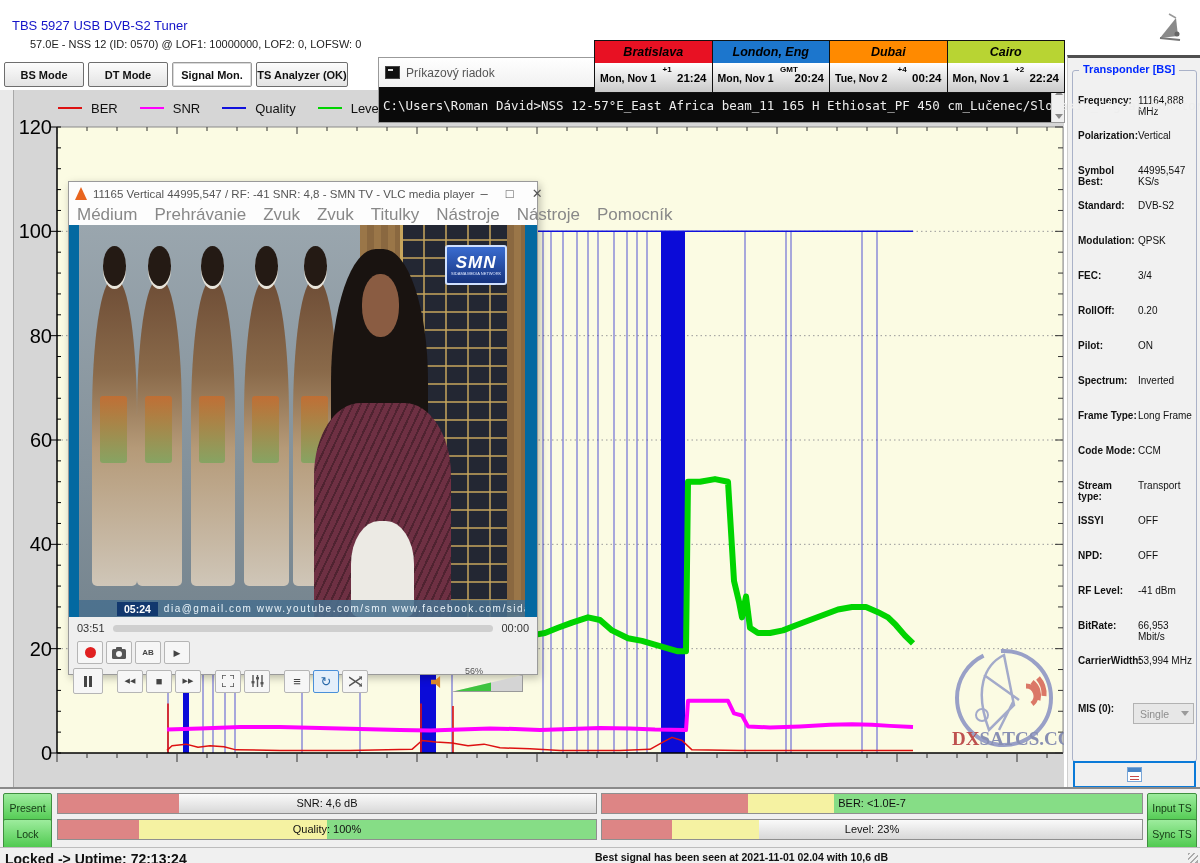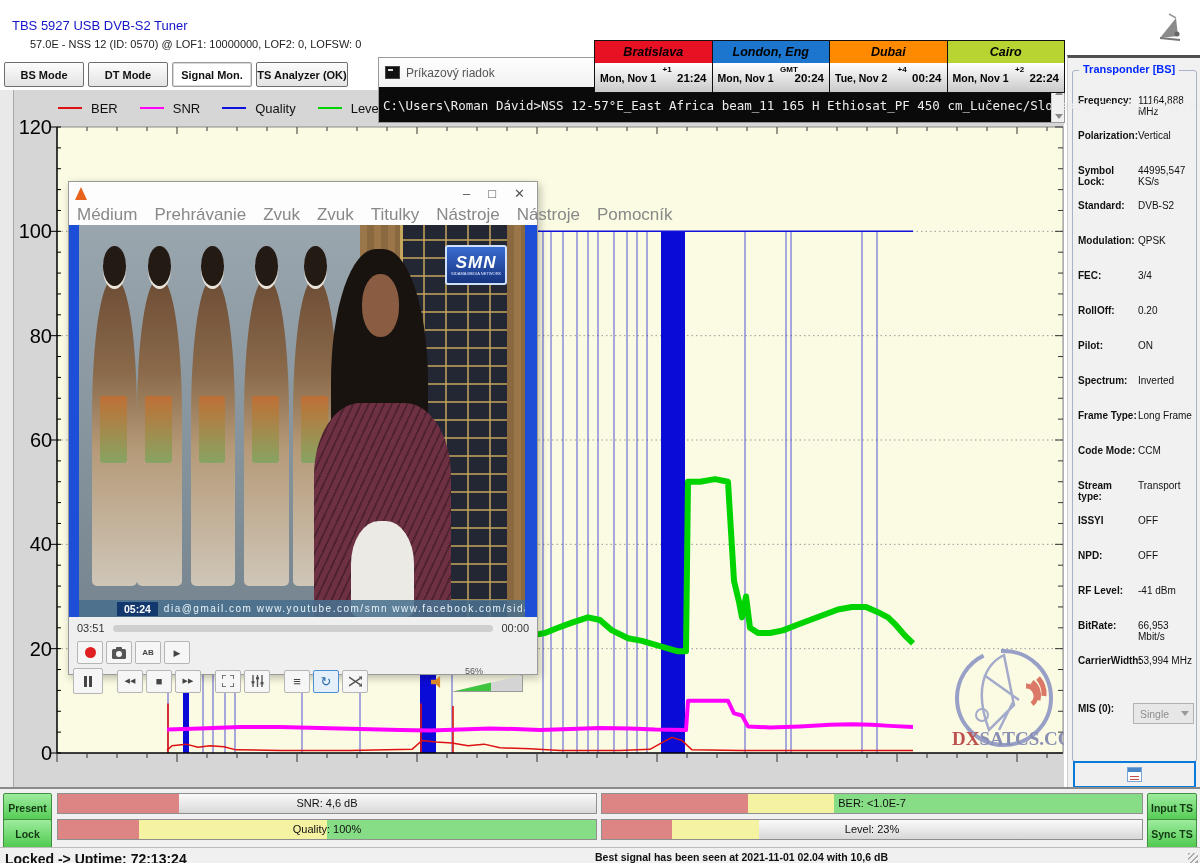--- a/index.html
+++ b/index.html
@@ -66,21 +66,21 @@
     border:1px solid #9a9a9a; box-shadow:2px 3px 8px rgba(0,0,0,.25); z-index:20; }
   #vlc-titlebar { position:absolute; left:0; top:0; right:0; height:23px; background:#fdfdfd;
     display:flex; align-items:center; padding-left:6px; gap:6px; }
   #vlc-cone { width:0; height:0; border-left:6px solid transparent; border-right:6px solid transparent;
     border-bottom:13px solid #e8641e; }
   #vlc-title { font-size:11.5px; color:#555; white-space:nowrap; }
   #vlc-winbtns { margin-left:auto; display:flex; gap:18px; padding-right:12px; font-size:13px; color:#555; }
   #vlc-menubar { position:absolute; left:0; top:23px; right:0; height:20px; background:#fdfdfd;
     display:flex; align-items:center; gap:17px; padding-left:8px; }
   .vlc-menu-item { font-size:17px; color:#888; }
-  #vlc-video { position:absolute; left:0; top:43px; right:0; height:392px; background:#1d4ed8; overflow:hidden; }
+  #vlc-video { position:absolute; left:0; top:43px; right:0; height:392px; background:#0369a1; overflow:hidden; }
   #scene { position:absolute; left:10px; right:12px; top:0; bottom:0; overflow:hidden; }
   #backdrop-left { position:absolute; left:0; top:0; width:63%; height:100%;
     background:linear-gradient(#9aa6ae,#76858f); }
   #backdrop-wood { position:absolute; left:63%; top:0; width:37%; height:100%;
     background:repeating-linear-gradient(90deg,#9a7648 0 7px,#8a6840 7px 14px); }
   #door { position:absolute; left:72%; top:0; width:24%; height:100%; background:#232733;
     border-left:3px solid #c6a55c;
     background-image:repeating-linear-gradient(0deg,transparent 0 16px,rgba(198,165,92,.75) 16px 18px),
       repeating-linear-gradient(90deg,transparent 0 20px,rgba(198,165,92,.75) 20px 22px); }
   .figure { position:absolute; top:14%; height:78%; width:10%;
@@ -152,21 +152,21 @@
     border:2px solid #0a7ad8; display:flex; align-items:center; justify-content:center; }
   #tp-btn-icon { width:15px; height:15px; background:#fff; border:1px solid #7aa7d8; position:relative; }
   #tp-btn-icon:before { content:""; position:absolute; left:0; top:0; right:0; height:4px; background:#4a86c8; }
   #tp-btn-icon:after { content:""; position:absolute; left:2px; top:6px; right:2px; height:6px;
     background:repeating-linear-gradient(0deg,#c84a4a 0 1px,transparent 1px 3px); }
 
   
   #bottom { position:absolute; left:0; top:787px; width:1200px; height:76px; background:#f0f0f0;
     border-top:2px solid #8a8a8a; }
   .green-btn { position:absolute; height:30px; background:linear-gradient(#9dec9d,#4ec94e);
-    border:1px solid #3f8f3f; border-radius:2px; font-size:10.5px; font-weight:bold; color:#143814;
+    border:1px solid #3f8f3f; border-radius:2px; font-size:10.5px; font-weight:normal; color:#143814;
     display:flex; align-items:center; justify-content:center; }
   .bar { position:absolute; height:21px; border:1px solid #8f8f8f;
     background:linear-gradient(#fafafa,#d8d8d8); overflow:hidden; }
   .bar-seg { position:absolute; top:0; bottom:0; }
   .bar-text { position:absolute; left:0; right:0; top:3px; text-align:center; font-size:11px; color:#111; }
   #statusbar { position:absolute; left:0; top:58px; width:1200px; height:18px; background:#f0f0f0;
     border-top:1px solid #bdbdbd; }
   #status-left { position:absolute; left:5px; top:3px; font-size:14px; font-weight:bold; color:#111; }
   #status-right { position:absolute; left:595px; top:3px; font-size:10.5px; font-weight:bold; color:#111; }
   #grip { position:absolute; right:2px; bottom:2px; width:10px; height:10px;
@@ -453,20 +453,21 @@
         <span class="clock-date">Mon, Nov 1</span>
         <span class="clock-offset">+2</span>
         <span class="clock-time">22:24</span>
       </div>
     </div>
   </div>
 
 <div id="vlc">
   <div id="vlc-titlebar">
     <div id="vlc-cone"></div>
+    <div id="vlc-title">11165 Vertical 44995,547 / RF: -41 SNR: 4,8 - SMN TV - VLC media player</div>
     <div id="vlc-winbtns">
       <span>–</span>
       <span>□</span>
       <span>✕</span>
     </div>
   </div>
   <div id="vlc-menubar">
       <span class="vlc-menu-item">Médium</span>
       <span class="vlc-menu-item">Prehrávanie</span>
       <span class="vlc-menu-item">Zvuk</span>
@@ -590,21 +591,21 @@
     <div id="tp-rows">
         <div class="tp-row">
           <div class="tp-label">Frequency:</div>
           <div class="tp-value">11164,888 MHz</div>
         </div>
         <div class="tp-row">
           <div class="tp-label">Polarization:</div>
           <div class="tp-value">Vertical</div>
         </div>
         <div class="tp-row">
-          <div class="tp-label">Symbol Lock:</div>
+          <div class="tp-label">Symbol Best:</div>
           <div class="tp-value">44995,547 KS/s</div>
         </div>
         <div class="tp-row">
           <div class="tp-label">Standard:</div>
           <div class="tp-value">DVB-S2</div>
         </div>
         <div class="tp-row">
           <div class="tp-label">Modulation:</div>
           <div class="tp-value">QPSK</div>
         </div>

